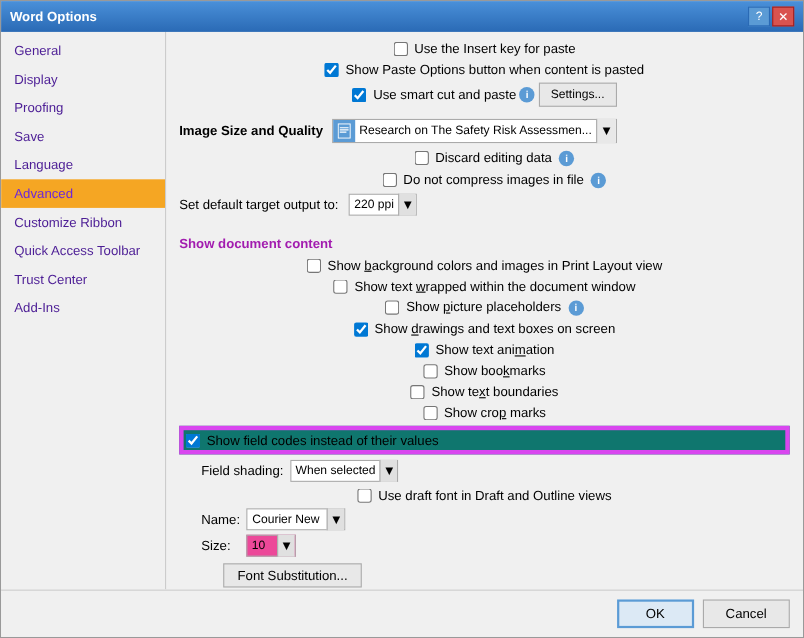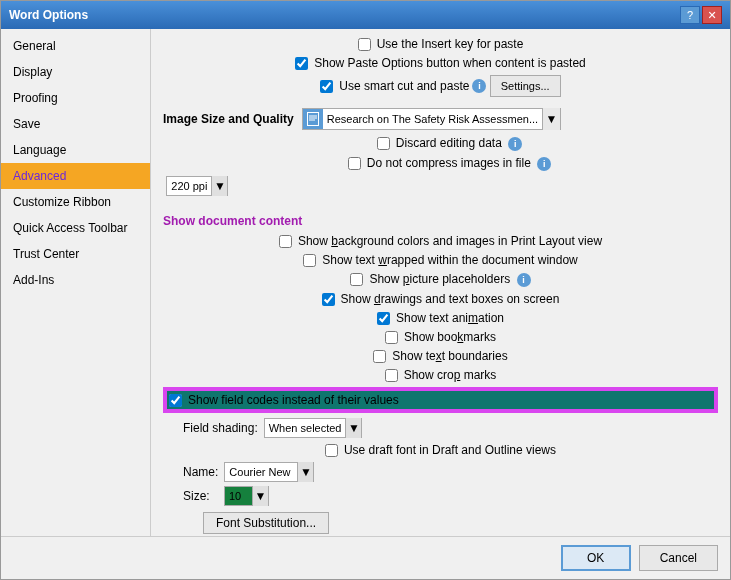--- a/index.html
+++ b/index.html
@@ -63,21 +63,21 @@
     .sidebar {
       width: 150px;
       background: #f0f0f0;
       border-right: 1px solid #ccc;
       padding: 4px 0;
     }
     .sidebar-item {
       padding: 6px 12px;
       cursor: pointer;
       font-size: 12px;
-      color: #000000;
+      color: #4c1d95;
     }
     .sidebar-item.active {
       background: #f5a623;
       color: #6d28d9;
     }
     .content-area {
       flex: 1;
       display: flex;
       flex-direction: column;
       overflow: hidden;
@@ -253,21 +253,21 @@
       background: #e0e0e0;
       border-left: 1px solid #aaa;
       display: flex;
       align-items: center;
       justify-content: center;
     }
     .size-dropdown {
       display: flex;
       align-items: center;
       border: 1px solid #aaa;
-      background: #15803d;
+      background: #ec4899;
       height: 20px;
       min-width: 45px;
       cursor: pointer;
     }
     .size-dropdown span {
       padding: 0 4px;
       font-size: 11px;
       flex: 1;
     }
     .size-dropdown .arr {
@@ -420,20 +420,21 @@
           </span>
         </div>
         <div class="option-row" style="padding-left:18px;">
           <input type="checkbox" style="">
           <span class="option-label">
             <span>Do not compress images in file</span>
             <span class="info-icon">i</span>
           </span>
         </div>
         <div class="ppi-row">
+          <span class="ppi-label">Set default target output to:</span>
           &nbsp;
           <div class="inline-dropdown">
             <span>220 ppi</span>
             <div class="arr">▼</div>
           </div>
         </div>
 
         <div style="height:4px;"></div>
 
         <div class="section-header">Show document content</div>

